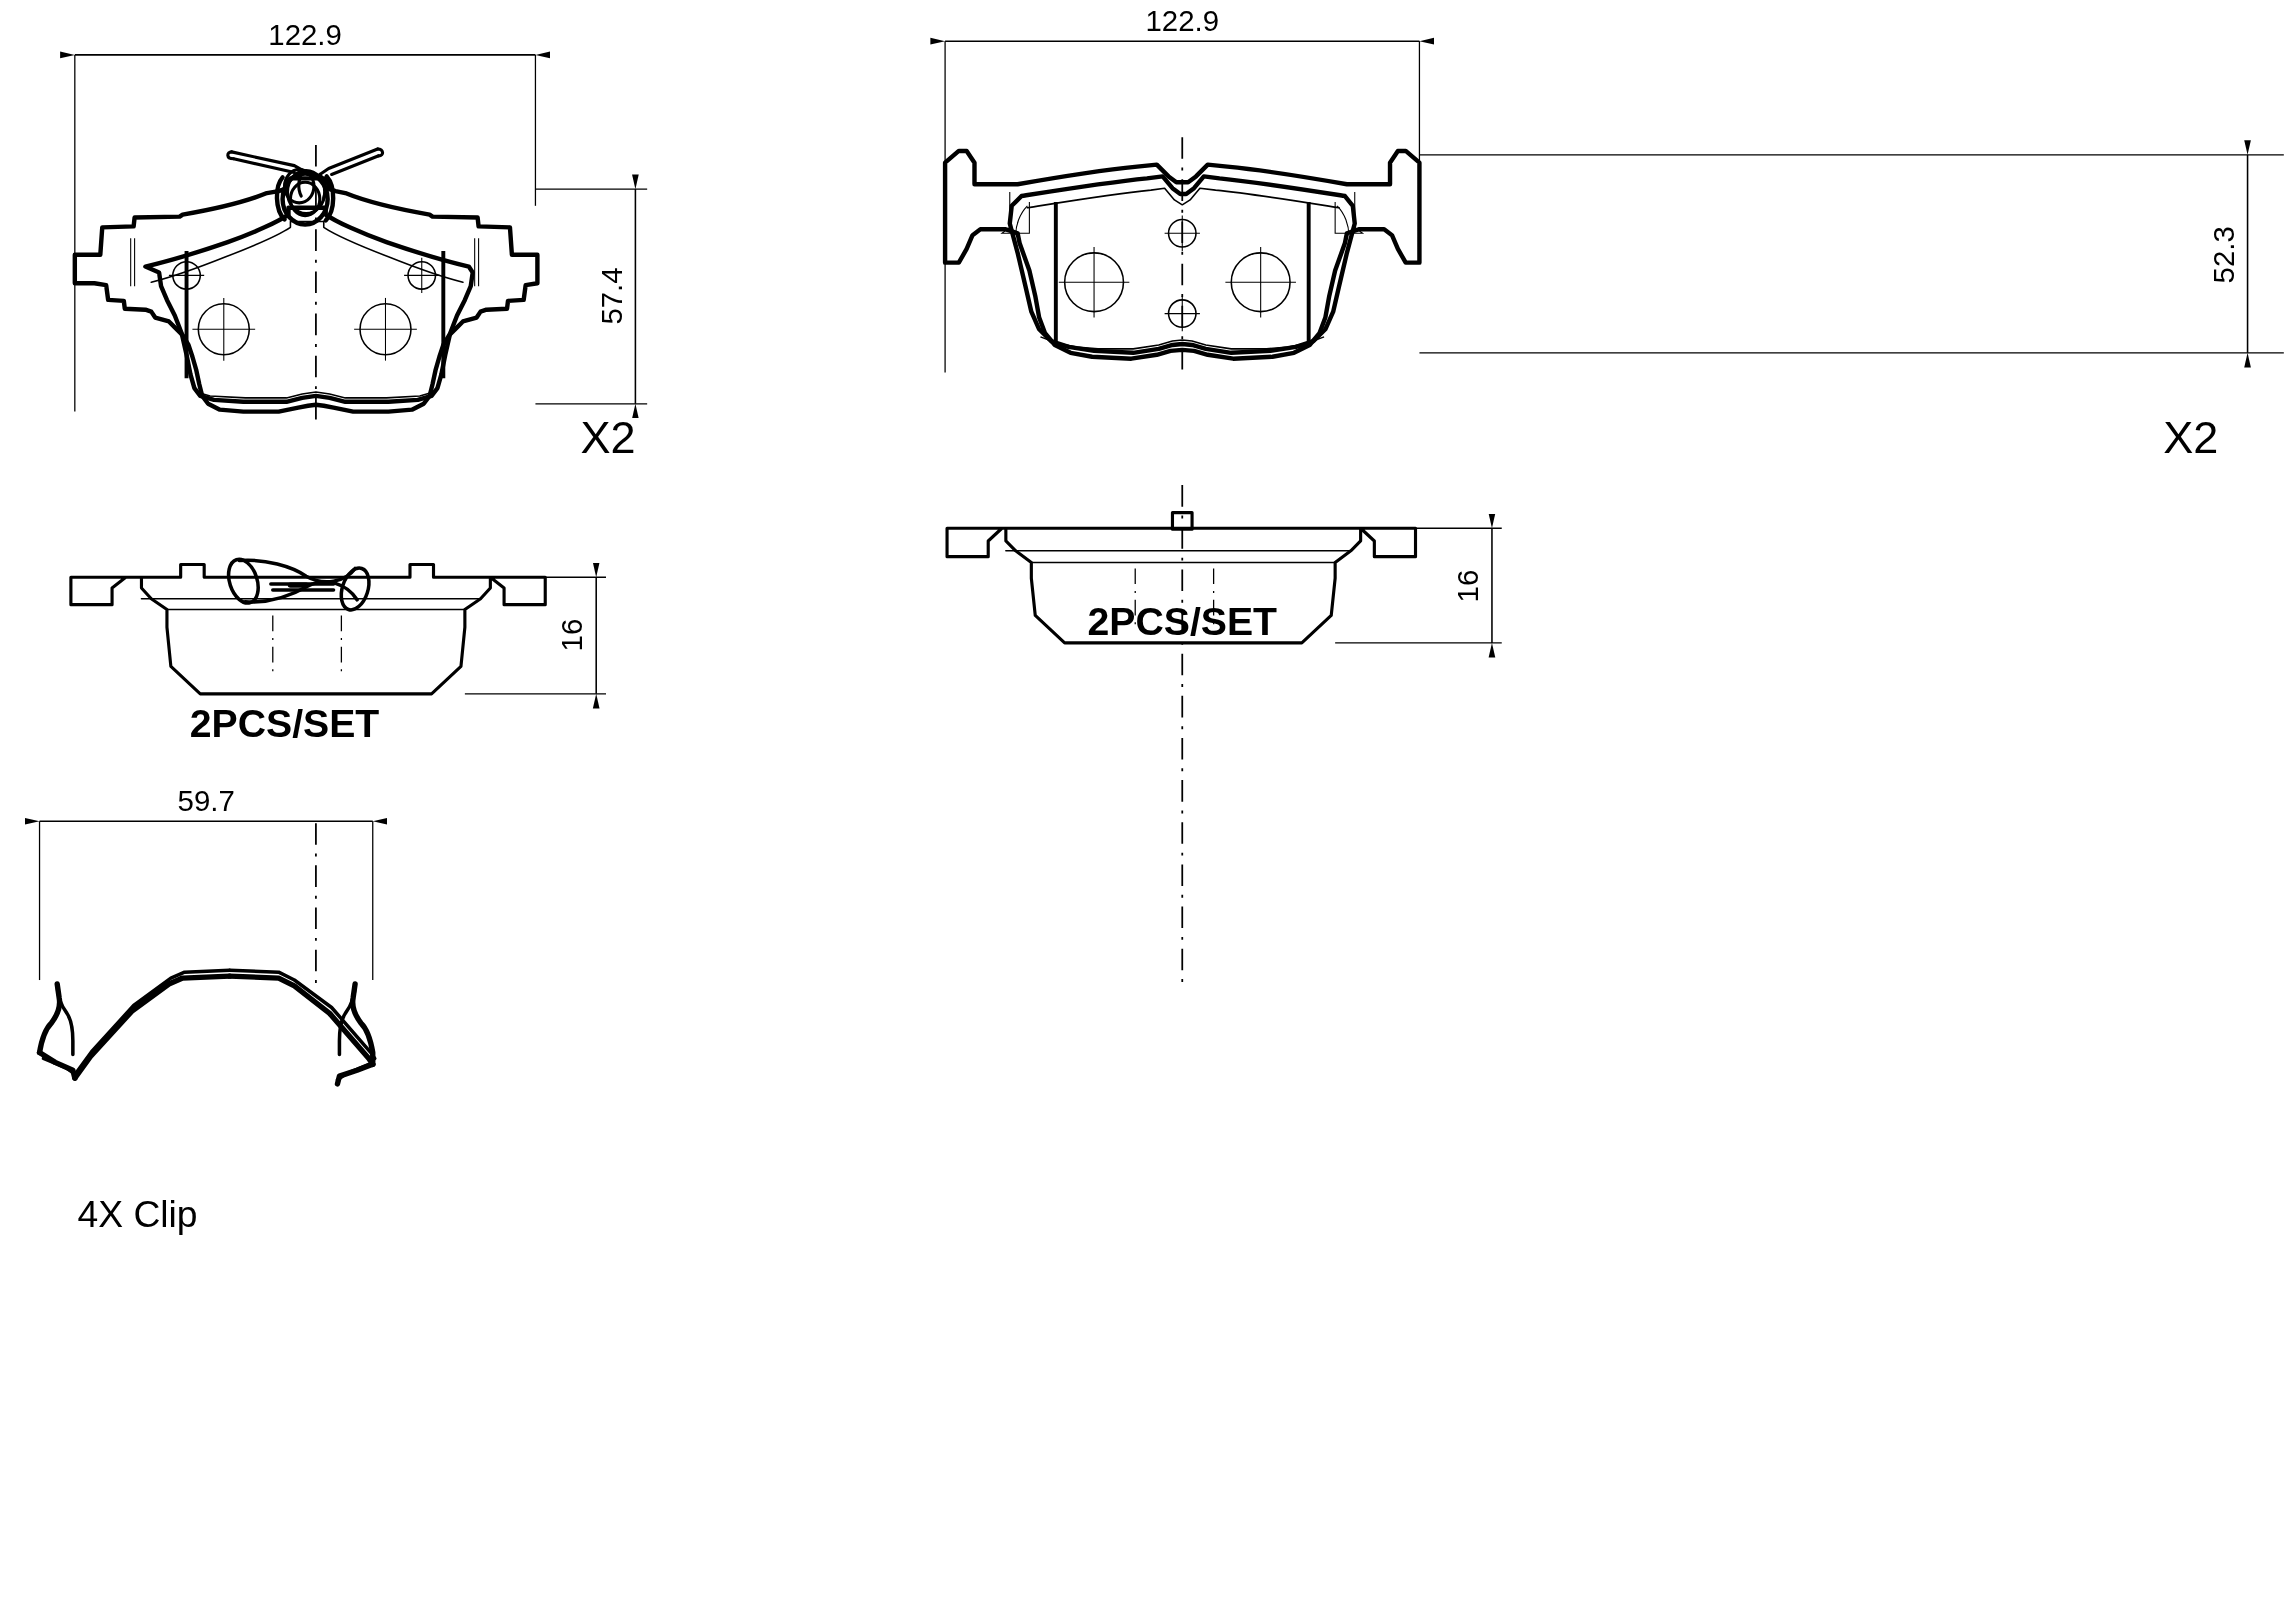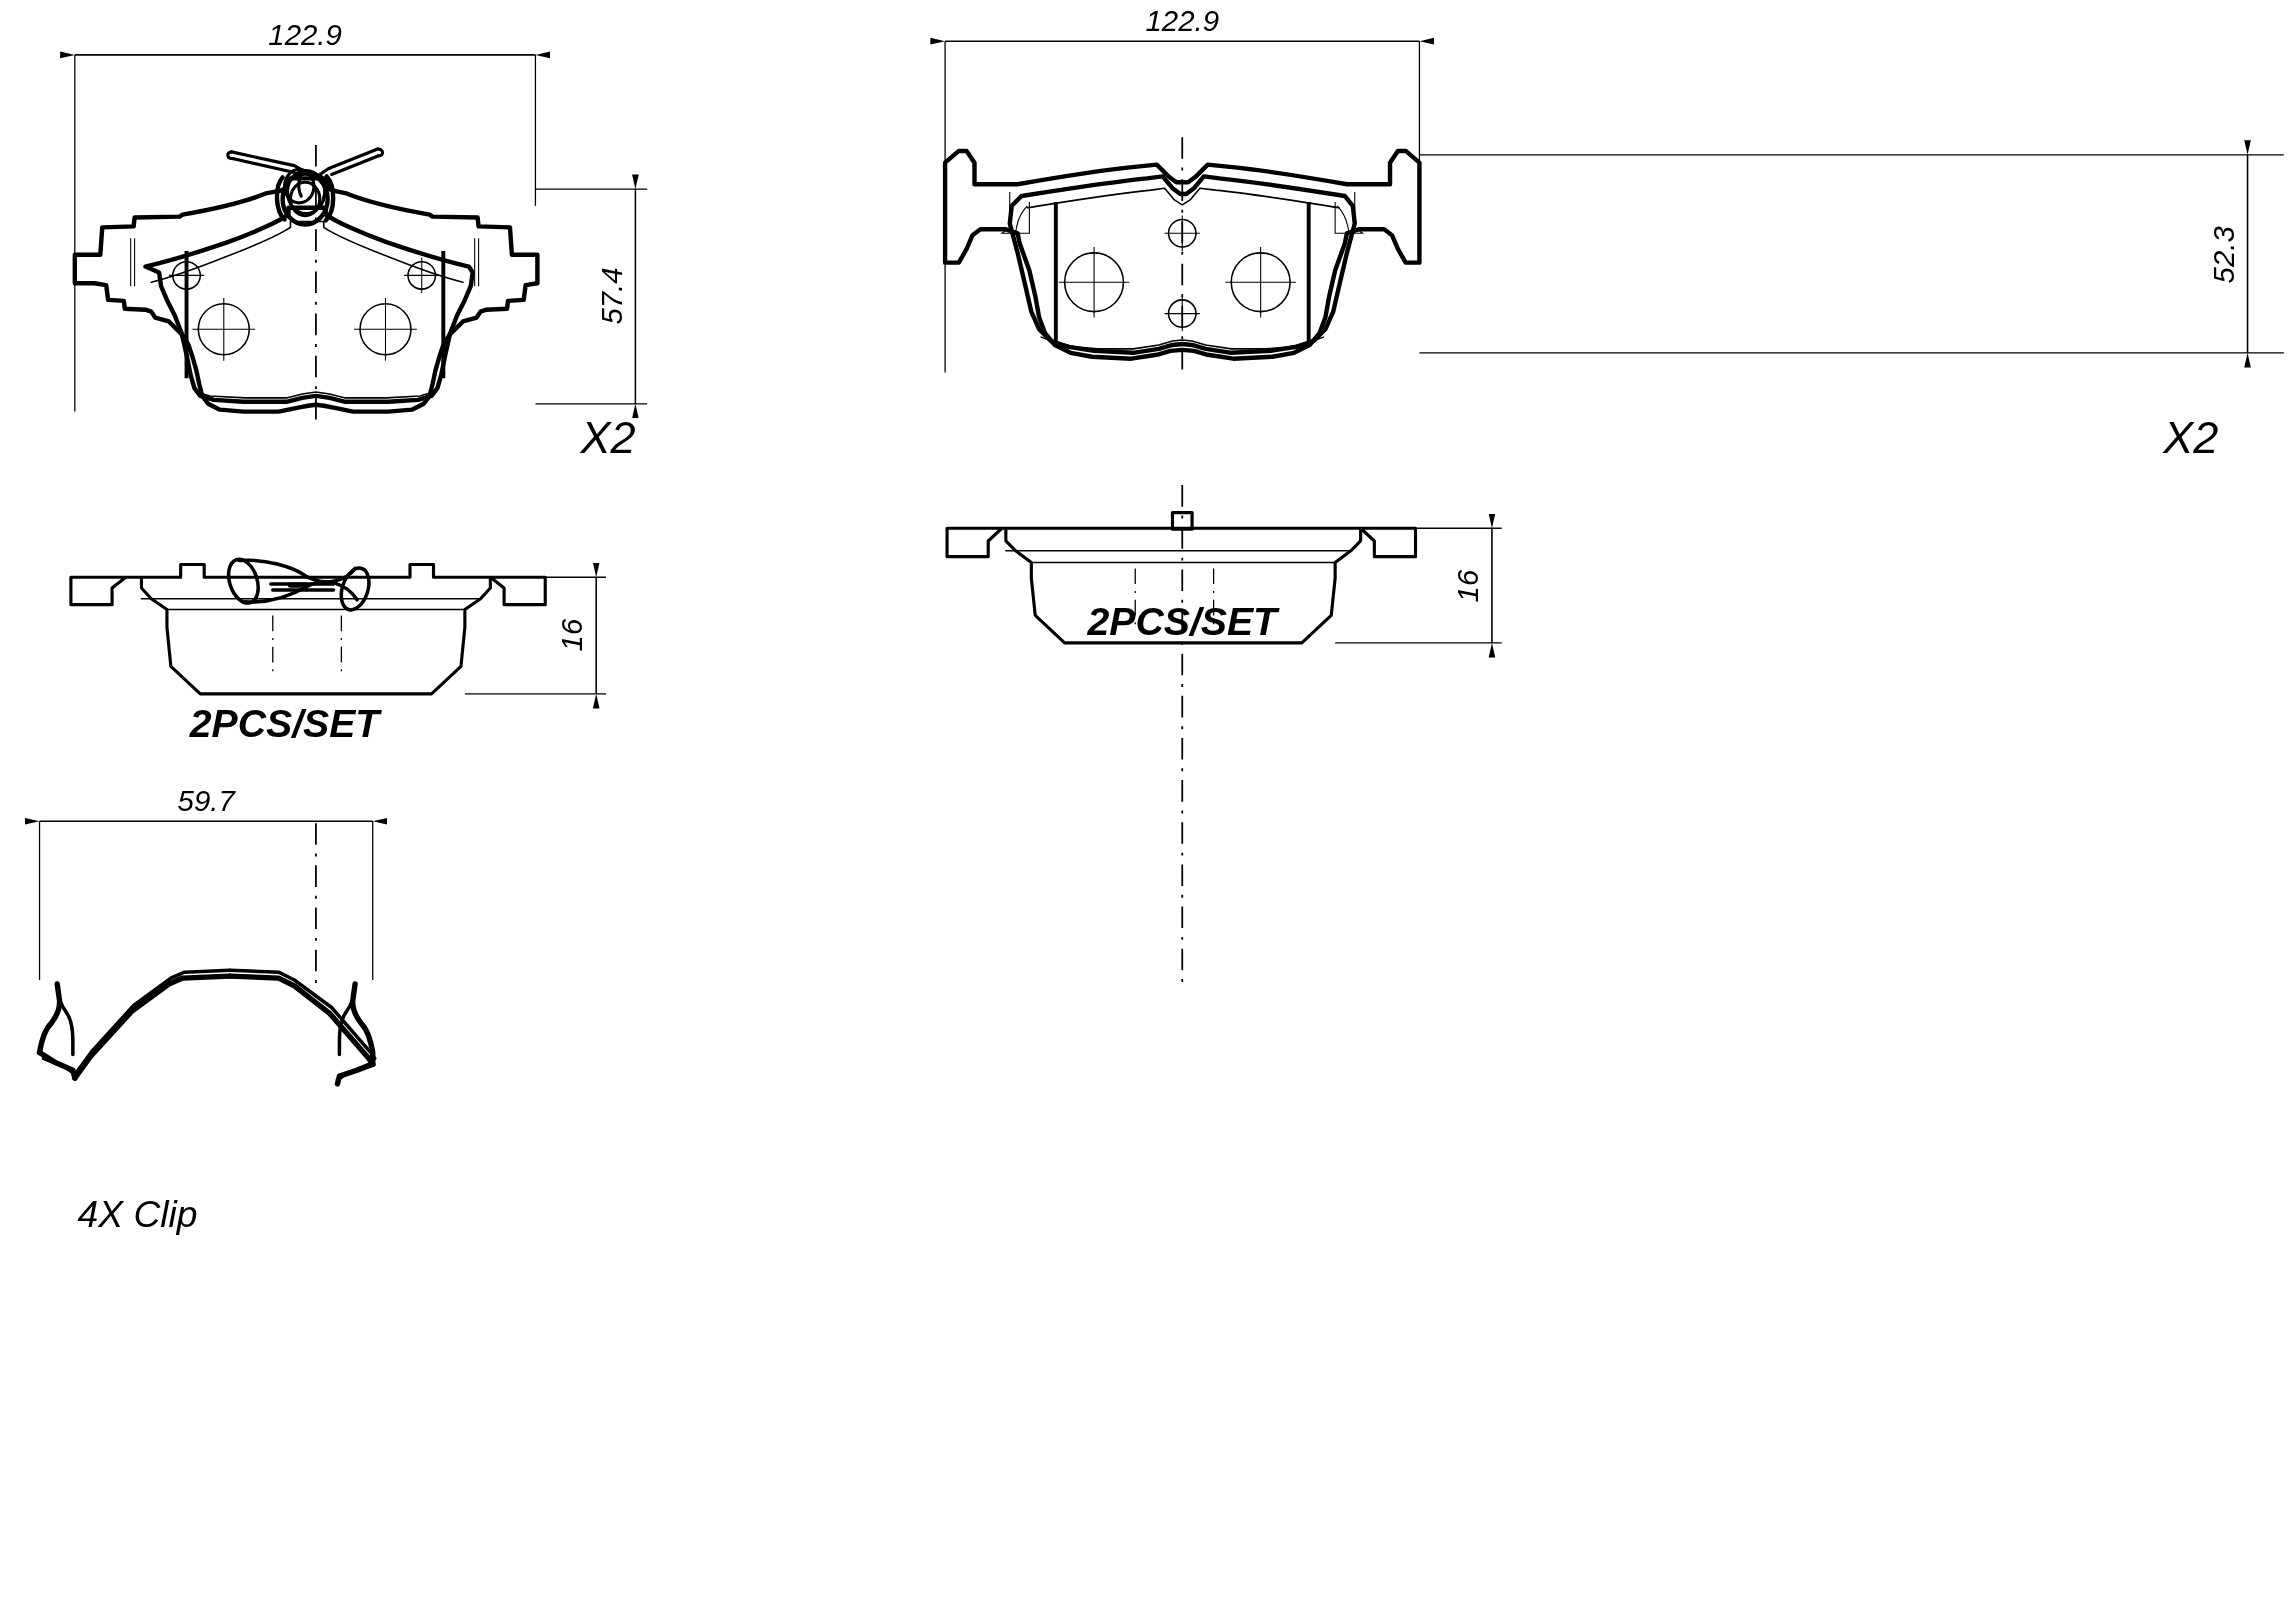--- a/index.html
+++ b/index.html
@@ -13,21 +13,20 @@
     font-family: "Liberation Sans", sans-serif;
     color: #000000;
     overflow: hidden;
     position: relative;
   }
   #sheet {
     position: absolute;
     left: 0; top: 0;
     width: 2292px;
     height: 1620px;
-    font-style: italic;
   }
   svg.drawing {
     position: absolute;
     left: 0; top: 0;
     width: 2292px;
     height: 1620px;
     display: block;
   }
   text {
     font-family: "Liberation Sans", sans-serif;

